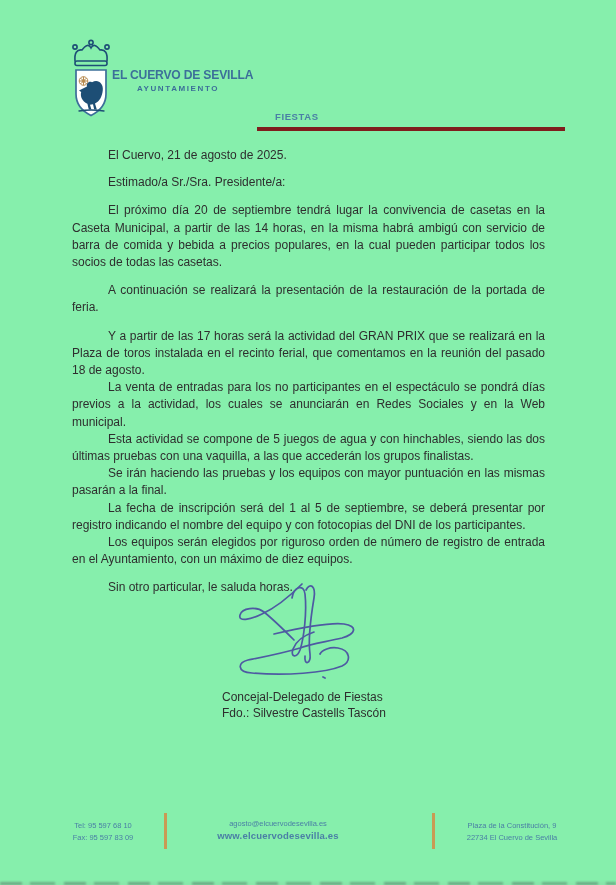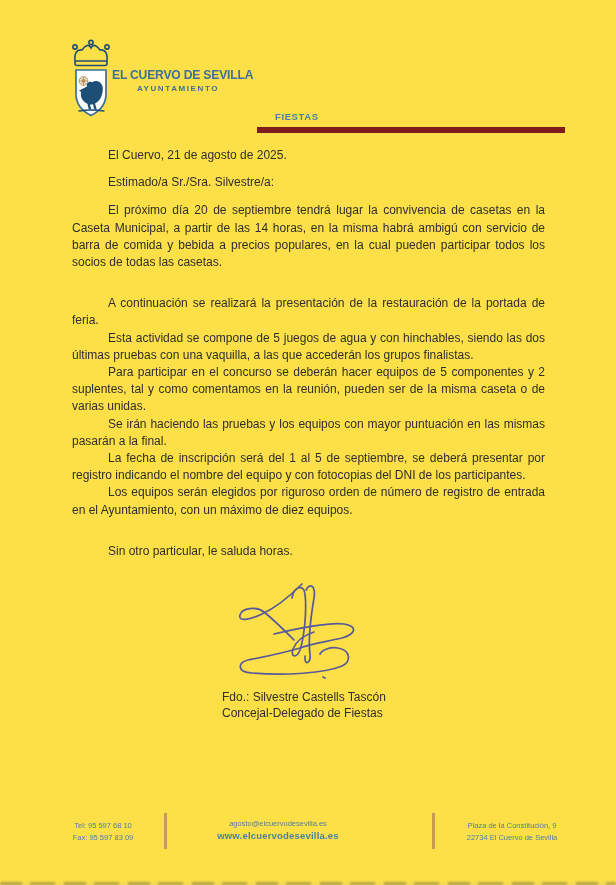--- a/index.html
+++ b/index.html
@@ -1,50 +1,50 @@
 <!DOCTYPE html>
 <html lang="es"><head>
 <meta charset="utf-8">
 <style>
   html,body{margin:0;padding:0;background:#e9e9e9;}
   .page{
     position:relative;
     width:616px;height:885px;
     margin:0 auto;
-    background:#fde047;
+    background:#86efac;
     font-family:"Liberation Sans", sans-serif;
     color:#2e2e2e;
     overflow:hidden;
     box-shadow:0 0 4px rgba(0,0,0,.2);
   }
 
   
   .crest{position:absolute;left:68px;top:38px;width:46px;height:84px;}
   .wordmark{position:absolute;left:112px;top:68px;width:132px;text-align:center;color:#3c6f99;}
   .wordmark .org{
     font-size:12.5px;font-weight:bold;letter-spacing:-0.2px;white-space:nowrap;
     transform:scaleX(.97);transform-origin:left center;
   }
   .wordmark .sub{font-size:8px;font-weight:bold;letter-spacing:1.6px;margin-top:2px;}
   .dept{
     position:absolute;left:257px;top:106px;width:308px;
-    border-bottom:6px solid #7f1d1d;padding-bottom:3px;
+    border-bottom:4px solid #7f1d1d;padding-bottom:3px;
   }
   .dept span{
     display:inline-block;margin-left:18px;
     color:#4a7fa5;font-size:9.5px;font-weight:bold;letter-spacing:.6px;
   }
 
   
   .letter{
     position:absolute;left:72px;top:147px;width:473px;
     font-size:12px;line-height:17.2px;text-align:justify;
   }
   .letter p{margin:0;text-indent:36px;}
-  .letter p.gap{margin-top:24px;}
+  .letter p.gap{margin-top:11px;}
   .date-line{margin-bottom:10px !important;}
   .salutation{margin-bottom:11px !important;}
 
   
   .sig{position:absolute;left:225px;top:578px;width:150px;height:106px;}
   .signer{position:absolute;left:222px;top:690px;font-size:12px;line-height:15.5px;color:#2e2e2e;}
 
   
   .footer{position:absolute;left:0;top:812px;width:616px;height:42px;color:#4a7fa5;}
   .f-col{position:absolute;text-align:center;font-size:7.5px;line-height:11.5px;}
@@ -105,48 +105,49 @@
     <div class="org">EL CUERVO DE SEVILLA</div>
     <div class="sub">AYUNTAMIENTO</div>
   </div>
 
   <div class="dept">
     <span>FIESTAS</span>
   </div>
 
   <div class="letter">
     <p class="date-line">El Cuervo, 21 de agosto de 2025.</p>
-    <p class="salutation">Estimado/a Sr./Sra. Silvestre/a:</p>
+    <p class="salutation">Estimado/a Sr./Sra. Presidente/a:</p>
 
     <p>El próximo día 20 de septiembre tendrá lugar la convivencia de casetas en la Caseta Municipal, a partir de las 14 horas, en la misma habrá ambigú con servicio de barra de comida y bebida a precios populares, en la cual pueden participar todos los socios de todas las casetas.</p>
     <p class="gap">A continuación se realizará la presentación de la restauración de la portada de feria.</p>
+    <p class="gap">Y a partir de las 17 horas será la actividad del GRAN PRIX que se realizará en la Plaza de toros instalada en el recinto ferial, que comentamos en la reunión del pasado 18 de agosto.</p>
+    <p>La venta de entradas para los no participantes en el espectáculo se pondrá días previos a la actividad, los cuales se anunciarán en Redes Sociales y en la Web municipal.</p>
     <p>Esta actividad se compone de 5 juegos de agua y con hinchables, siendo las dos últimas pruebas con una vaquilla, a las que accederán los grupos finalistas.</p>
-    <p>Para participar en el concurso se deberán hacer equipos de 5 componentes y 2 suplentes, tal y como comentamos en la reunión, pueden ser de la misma caseta o de varias unidas.</p>
     <p>Se irán haciendo las pruebas y los equipos con mayor puntuación en las mismas pasarán a la final.</p>
     <p>La fecha de inscripción será del 1 al 5 de septiembre, se deberá presentar por registro indicando el nombre del equipo y con fotocopias del DNI de los participantes.</p>
     <p>Los equipos serán elegidos por riguroso orden de número de registro de entrada en el Ayuntamiento, con un máximo de diez equipos.</p>
 
     <p class="gap">Sin otro particular, le saluda horas.</p>
   </div>
 
   <div class="sig">
     <svg viewBox="0 0 150 106" width="150" height="106">
       <g stroke="#4a4ea2" stroke-width="1.7" fill="none" stroke-linecap="round" opacity="0.92">
         <path d="M77,6 C65,18 50,30 37,36 C25,42 13,44 15,37 C17,30 31,28 39,34 C49,42 61,54 69,62"></path>
         <path d="M67,20 C69,8 79,6 80,16 C82,34 79,60 75,72 C72,80 65,80 68,71 C71,63 77,58 89,54"></path>
         <path d="M81,12 C85,4 91,8 89,20 C86,38 83,62 85,76 C86,86 79,88 80,78"></path>
         <path d="M49,56 C75,50 105,44 119,46 C133,48 131,56 117,60 C100,64 85,66 75,70 C55,76 33,80 23,82 C13,84 11,94 27,95 C60,98 100,95 117,88 C127,83 125,72 113,70 C105,68.5 97,72 95,76"></path>
         <path d="M98,99 L100,100"></path>
       </g>
     </svg>
   </div>
 
   <div class="signer">
+    <div>Concejal-Delegado de Fiestas</div>
     <div>Fdo.: Silvestre Castells Tascón</div>
-    <div>Concejal-Delegado de Fiestas</div>
   </div>
 
   <div class="footer">
     <div class="f-col f-tel">
       <div>Tel:  95 597 68 10</div>
       <div>Fax: 95 597 83 09</div>
     </div>
     <div class="f-div f-div1"></div>
     <div class="f-col f-web">
       <div>agosto@elcuervodesevilla.es</div>

